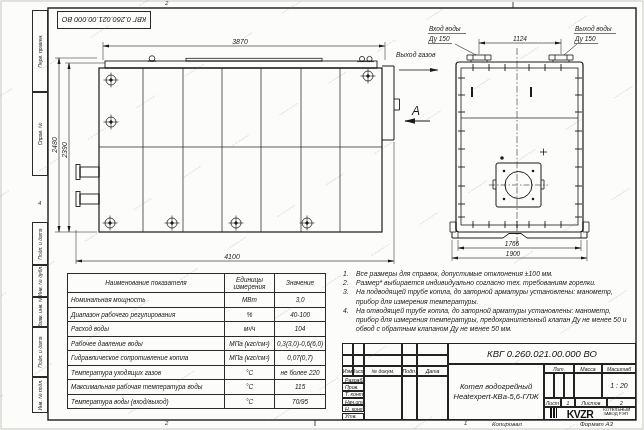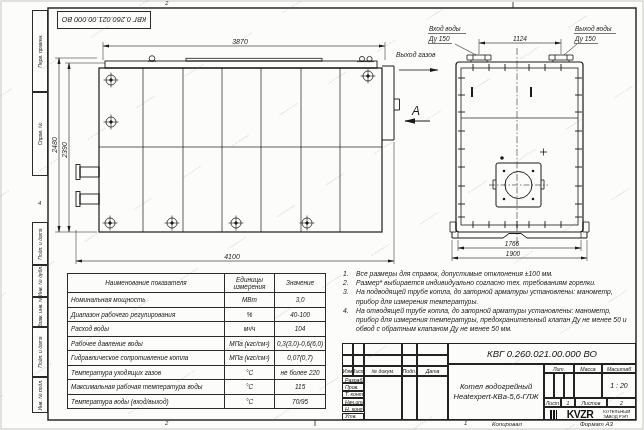--- a/index.html
+++ b/index.html
@@ -36,21 +36,21 @@
   .nn{padding-left:2px;}
 
   
   .tb{left:342px;top:343px;width:294px;height:77px;}
   .tb .c{position:absolute;border:1px solid #222;box-sizing:border-box;display:flex;align-items:center;
          justify-content:center;font:italic 5.2px "Liberation Sans",sans-serif;overflow:hidden;white-space:nowrap;}
   .tb .lab{justify-content:flex-start;padding-left:2px;}
   .tb .doc{font:italic 9.5px "Liberation Sans",sans-serif;}
   .tb .nm{flex-direction:column;font:italic 7.6px "Liberation Sans",sans-serif;line-height:10px;}
   .tb .scl{font:italic 7px "Liberation Sans",sans-serif;}
-  .logo{display:flex;align-items:flex-end;gap:10px;}
+  .logo{display:flex;align-items:flex-start;gap:10px;}
   .logo-bars{display:inline-block;width:7px;height:10px;
     background:repeating-linear-gradient(90deg,#111 0 1.6px,transparent 1.6px 3px);}
   .logo-kvzr{font:bold 10.5px "Liberation Sans",sans-serif;font-style:normal;letter-spacing:-.5px;color:#111;}
   .logo-sub{display:flex;flex-direction:column;font:4.3px/4.6px "Liberation Sans",sans-serif;font-style:normal;color:#111;text-align:left;}
 
   .botlab{font:italic 6px "Liberation Sans",sans-serif;color:#222;white-space:nowrap;}
 
   
   .wm{position:absolute;inset:0;z-index:6;pointer-events:none;opacity:.5;
       background:repeating-linear-gradient(-33deg,transparent 0 42px,rgba(125,125,125,.25) 42px 43.2px,transparent 43.2px 84px);

